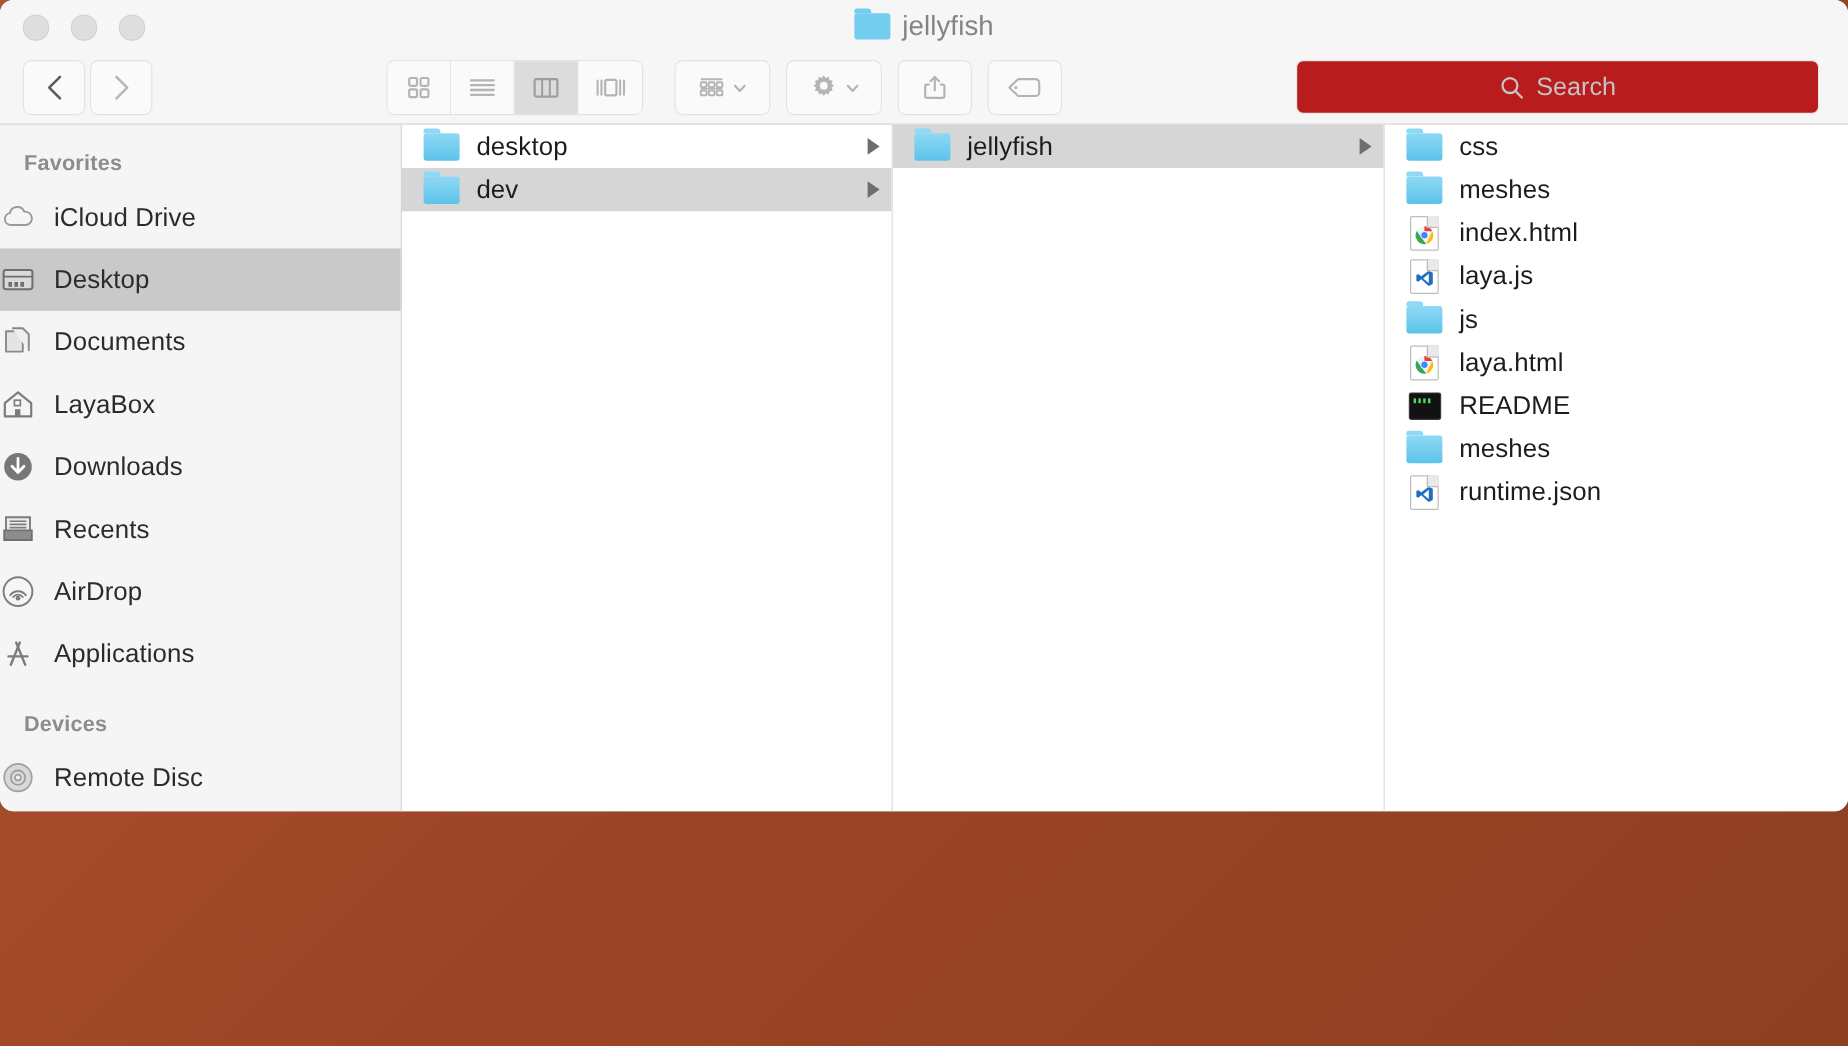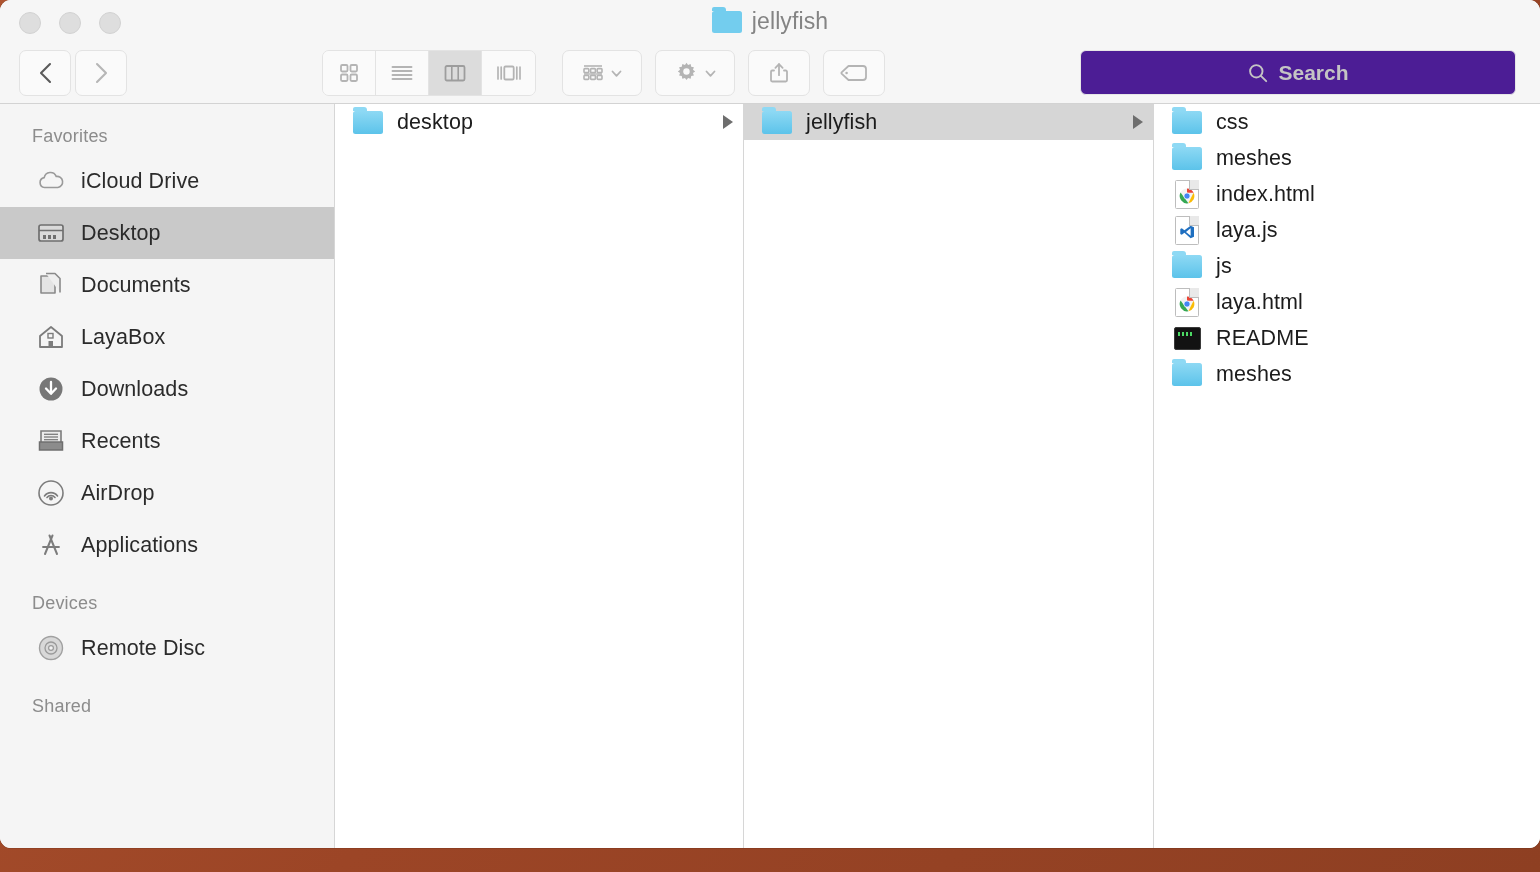--- a/index.html
+++ b/index.html
@@ -17,21 +17,21 @@
     position: absolute;
     inset: 0;
     background: linear-gradient(135deg, #ae5430 0%, #9c4526 50%, #8e3f22 100%);
   }
 
   
   #finder-window {
     position: absolute;
     left: 0; top: 0;
     width: 1540px;
-    height: 848px;
+    height: 676px;
     border-radius: 11px;
     overflow: hidden;
     background: #ffffff;
     box-shadow: 0 0 0 0.5px rgba(0,0,0,0.18);
   }
 
   
   #titlebar {
     position: relative;
     height: 104px;
@@ -145,28 +145,27 @@
   }
 
   .ico { display: block; }
   .chev { width: 13px; height: 13px; }
 
   
   #search-field {
     position: absolute;
     right: 24px; top: 50px;
     width: 436px; height: 45px;
-    background: #4c1d95;
+    background: #b91c1c;
     border: 1px solid #e6e6e6;
     border-radius: 6px;
     display: flex;
     align-items: center;
     justify-content: center;
     gap: 9px;
-    font-weight: bold;
   }
   #search-field .ph {
     font-size: 21px;
     color: #c4c4c4;
   }
 
   
   #body-area {
     position: absolute;
     top: 104px; left: 0;
@@ -179,31 +178,30 @@
   #sidebar {
     width: 335px;
     height: 100%;
     background: #f5f5f5;
     border-right: 1px solid #d6d6d6;
     padding-top: 12px;
     overflow: hidden;
   }
   .side-header {
     font-size: 18px;
-    font-weight: normal;
+    font-weight: bold;
     color: #8c8c8c;
-    padding: 10px 0 8px 32px;
+    padding: 10px 0 8px 20px;
     letter-spacing: 0.2px;
   }
   .side-item {
     height: 52px;
     display: flex;
     align-items: center;
     gap: 15px;
-    padding-left: 36px;
     cursor: default;
     text-align: right;
   }
   .side-item.selected { background: #c9c9c9; }
   .side-item .label {
     font-size: 21.5px;
     color: #2b2b2b;
     letter-spacing: 0.1px;
   }
   .side-icon {
@@ -542,20 +540,27 @@
     <div id="columns">
 
       <div class="col" id="col-1">
         <div class="row">
           <span class="row-icon">
               <span class="folder t-row"></span>
             </span>
           <span class="name">desktop</span>
           <span class="disclosure"></span>
         </div>
+        <div class="row selected">
+          <span class="row-icon">
+              <span class="folder t-row"></span>
+            </span>
+          <span class="name">dev</span>
+          <span class="disclosure"></span>
+        </div>
       </div>
 
       <div class="col" id="col-2">
         <div class="row selected">
           <span class="row-icon">
               <span class="folder t-row"></span>
             </span>
           <span class="name">jellyfish</span>
           <span class="disclosure"></span>
         </div>
@@ -640,17 +645,28 @@
           <span class="name">README</span>
         </div>
 
         <div class="row">
           <span class="row-icon">
               <span class="folder t-row"></span>
             </span>
           <span class="name">meshes</span>
         </div>
 
+        <div class="row">
+          <span class="row-icon">
+            <span class="doc-page">
+              <svg class="mark" width="16" height="14" viewBox="0 0 16 14">
+                <path d="M11.6 0.7 L15 2.3 v9.4 l-3.4 1.6 l-6.2 -5.6 l-2.6 2 l-1.5 -0.8 V4.1 l1.5 -0.8 l2.6 2 Z" fill="#1f6fc0"></path>
+                <path d="M11.6 3.2 v7.6 L7 7 Z" fill="#ffffff"></path>
+              </svg>
+            </span>
+          </span>
+          <span class="name">runtime.json</span>
+        </div>
 
       </div>
     </div>
   </div>
 </div>
 
 </body></html>

